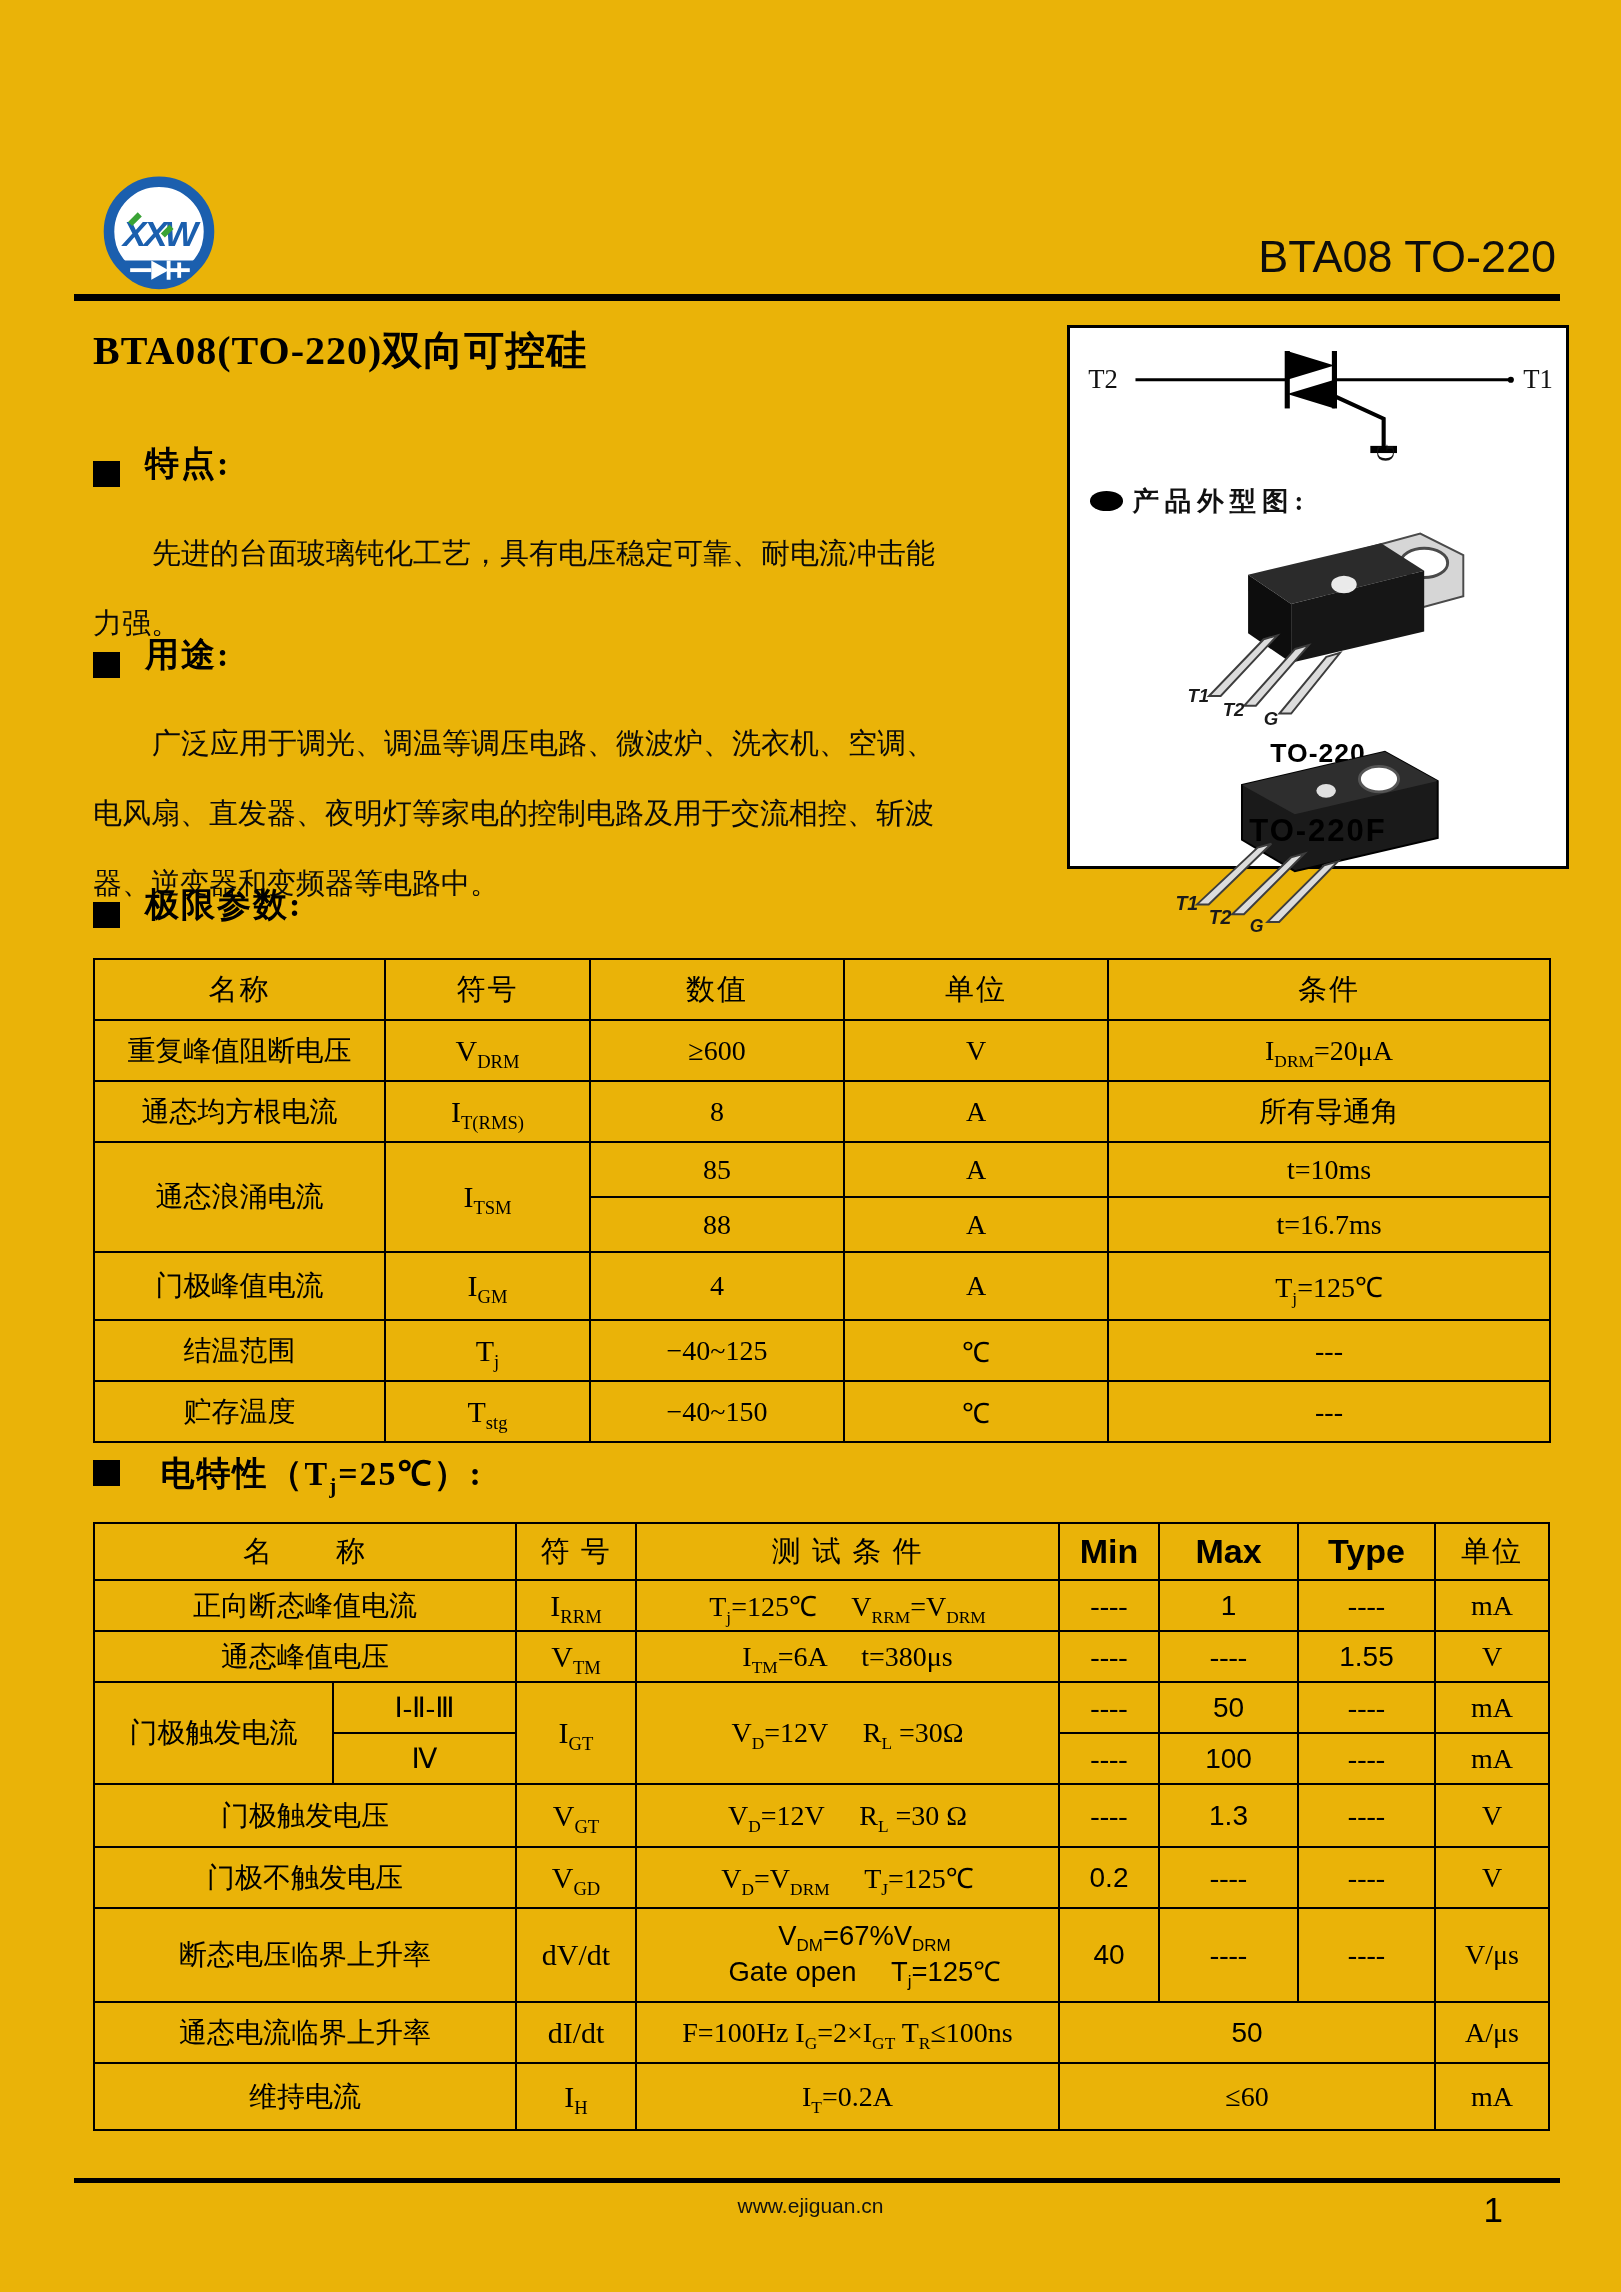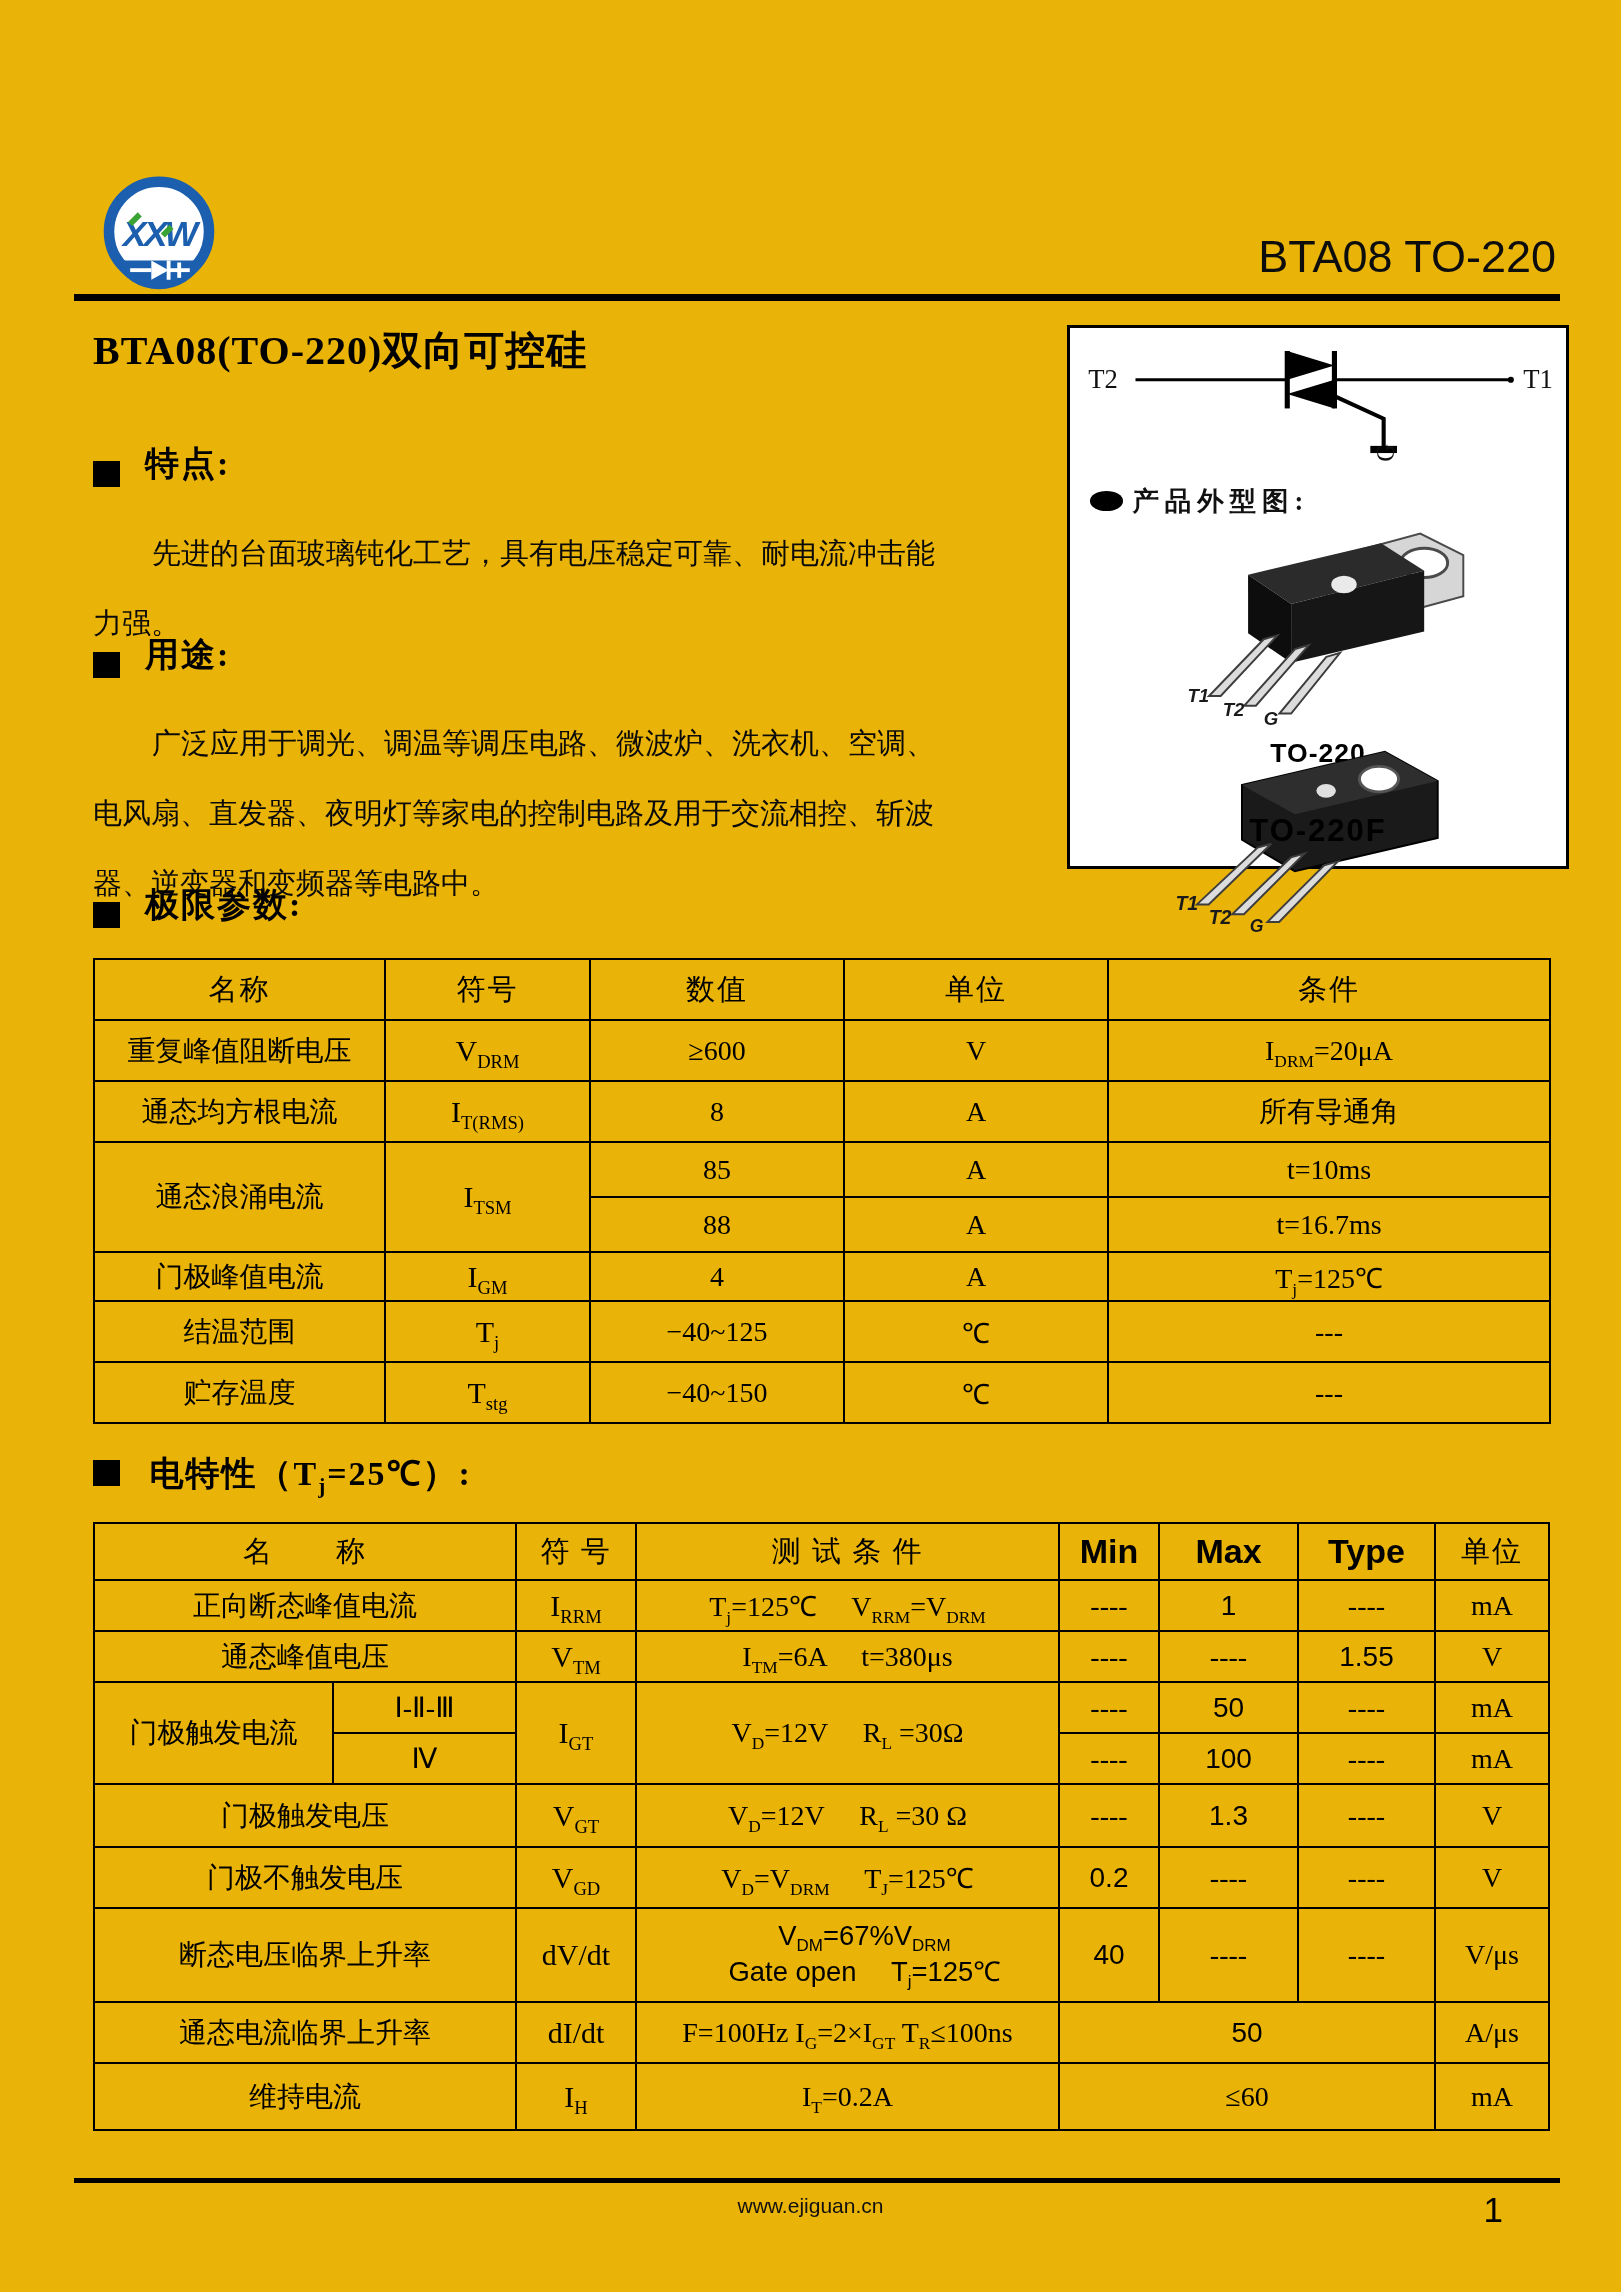--- a/index.html
+++ b/index.html
@@ -38,21 +38,21 @@
   td,th{border:2.9px solid #000;text-align:center;vertical-align:middle;padding:0;font-weight:normal;overflow:hidden;}
   .t1{position:absolute;left:93px;top:958px;width:1457px;font-size:28px;}
   .t2{position:absolute;left:93px;top:1522px;width:1457px;font-size:28px;}
   .thd{font-weight:normal;font-size:29px;letter-spacing:2px;}
   .thd-en{font-weight:bold;font-size:34px;font-family:"Liberation Sans",sans-serif;letter-spacing:0;}
   sub{font-size:0.62em;line-height:0;}
   .sym{font-size:30px;}
   .sans{font-family:"Liberation Sans",sans-serif;}
   .cond2{font-family:"Liberation Sans",sans-serif;font-size:27.4px;padding-left:34px;}
   
-  .elec-head{position:absolute;left:93px;top:1449px;display:flex;align-items:center;gap:30px;}
+  .elec-head{position:absolute;left:93px;top:1449px;display:flex;align-items:center;gap:41px;}
   
   .site{position:absolute;left:0;top:2194px;width:100%;text-align:center;font-size:21px;font-family:"Liberation Sans",sans-serif;color:#111;}
   .pageno{position:absolute;right:118px;top:2190px;font-size:35px;font-family:"Liberation Sans",sans-serif;}
 </style>
 </head>
 <body>
 
 <div class="page">
 
   <svg class="logo" viewBox="0 0 120 130" xmlns="http://www.w3.org/2000/svg">
@@ -191,21 +191,21 @@
       <td rowspan="2" class="sym">I<sub>TSM</sub></td>
       <td>85</td>
       <td>A</td>
       <td>t=10ms</td>
     </tr>
     <tr style="height:55px">
       <td>88</td>
       <td>A</td>
       <td>t=16.7ms</td>
     </tr>
-    <tr style="height:49px">
+    <tr style="height:68px">
       <td>门极峰值电流</td>
       <td class="sym">I<sub>GM</sub></td>
       <td>4</td>
       <td>A</td>
       <td>T<sub>j</sub>=125℃</td>
     </tr>
     <tr style="height:61px">
       <td>结温范围</td>
       <td class="sym">T<sub>j</sub></td>
       <td>−40~125</td>

